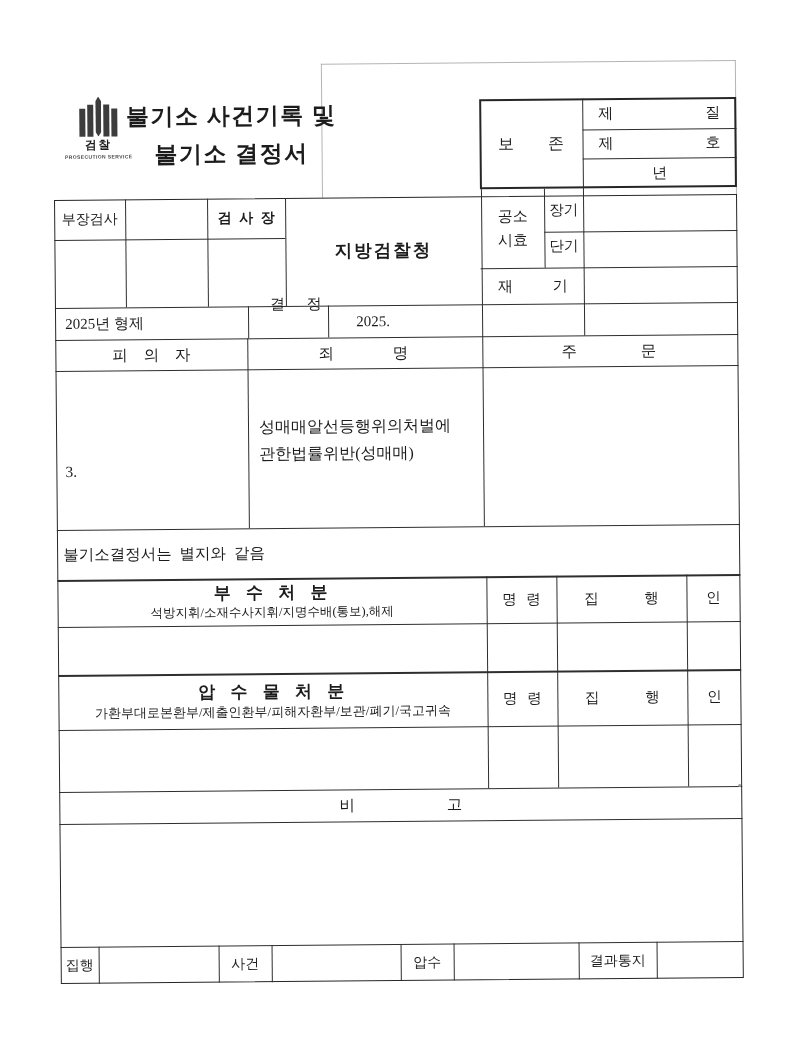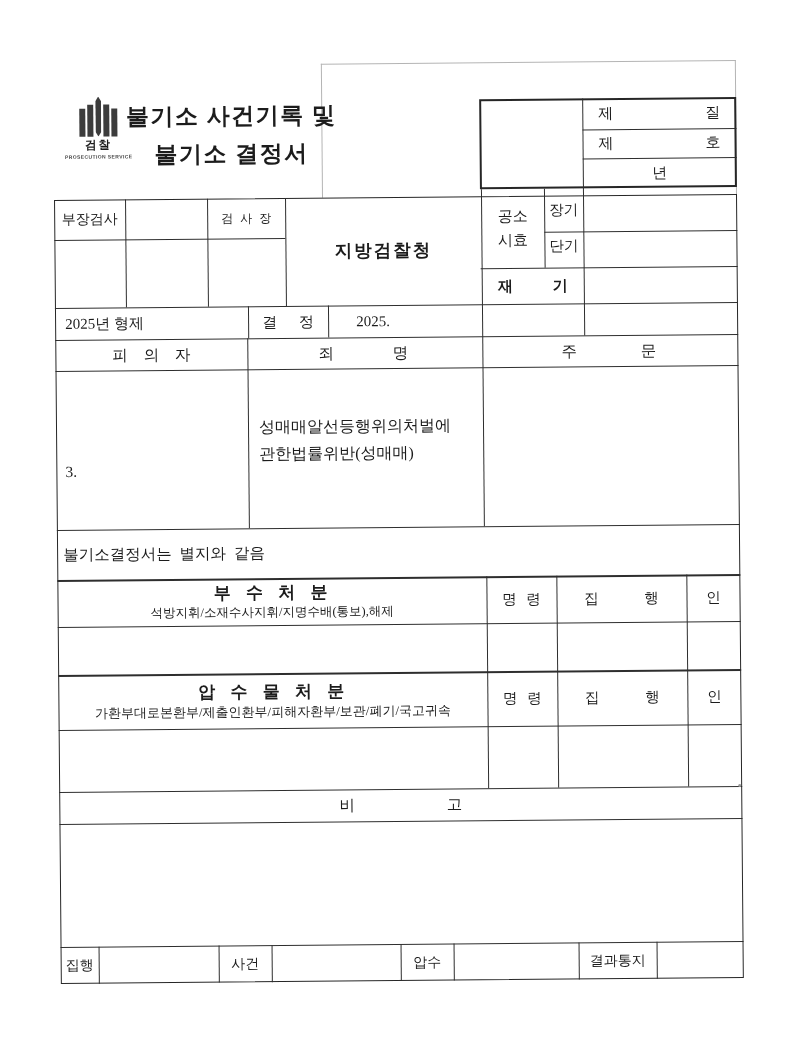--- a/index.html
+++ b/index.html
@@ -90,44 +90,45 @@
   <div class="lh" style="left:57px;top:368px;width:683px;"></div>
   <div class="lh" style="left:57px;top:527px;width:683px;"></div>
   <div class="lh" style="left:57px;top:577px;width:683px;height:1.8px;"></div>
   <div class="lh" style="left:57px;top:624px;width:683px;"></div>
   <div class="lh" style="left:57px;top:672px;width:683px;height:1.8px;"></div>
   <div class="lh" style="left:57px;top:727px;width:683px;"></div>
   <div class="lh" style="left:57px;top:789px;width:683px;"></div>
   <div class="lh" style="left:57px;top:821px;width:683px;"></div>
   <div class="lh" style="left:57px;top:944px;width:683px;"></div>
 
+  <div class="cell ws30" style="left:483px;top:100px;width:103px;height:90px;font-size:16px;">보 존</div>
   <div class="cell split" style="left:586px;top:100px;width:154px;height:31px;">
     <span>제</span>
     <span>질</span>
   </div>
   <div class="cell split" style="left:586px;top:131px;width:154px;height:29px;">
     <span>제</span>
     <span>호</span>
   </div>
   <div class="cell" style="left:586px;top:160px;width:154px;height:30px;">년</div>
 
   <div class="cell col" style="left:484px;top:190px;width:63px;height:79px;line-height:1.55;">
     <span>공소</span>
     <span>시효</span>
   </div>
   <div class="cell" style="left:547px;top:190px;width:39px;height:43px;font-size:14.5px;">장기</div>
   <div class="cell" style="left:547px;top:233px;width:39px;height:28px;font-size:14.5px;">단기</div>
-  <div class="cell ws36" style="left:484px;top:269px;width:102px;height:36px;font-weight:bold;">재 기</div>
+  <div class="cell ws36" style="left:484px;top:269px;width:102px;height:36px;">재 기</div>
 
   <div class="cell" style="left:57px;top:197px;width:71px;height:40px;font-size:14px;text-align:right;">부장검사</div>
-  <div class="cell ws4" style="left:210px;top:197px;width:78px;height:40px;font-size:12px;">검 사 장</div>
+  <div class="cell ws4" style="left:210px;top:197px;width:78px;height:40px;font-size:14px;font-weight:bold;">검 사 장</div>
   <div class="cell" style="left:288px;top:197px;width:196px;height:108px;font-size:17.5px;font-weight:600;letter-spacing:2px;">지방검찰청</div>
 
   <div class="cell left" style="left:57px;top:305px;width:193px;height:32px;padding-left:10px;">2025년 형제</div>
-  <div class="cell ws18" style="left:250px;top:305px;width:80px;height:32px;">결 정</div>
+  <div class="cell ws18" style="left:250px;top:287px;width:80px;height:32px;padding-left:8px;">결 정</div>
   <div class="cell left" style="left:330px;top:305px;width:154px;height:32px;padding-left:28px;">2025.</div>
 
   <div class="cell ws12" style="left:57px;top:337px;width:192px;height:31px;font-size:15.5px;">피 의 자</div>
   <div class="cell ws55" style="left:249px;top:337px;width:232px;height:31px;font-size:15.5px;">죄 명</div>
   <div class="cell ws60" style="left:481px;top:337px;width:259px;height:31px;font-size:15.5px;">주 문</div>
 
   <div class="cell left" style="left:66px;top:458px;width:40px;height:22px;font-size:15.5px;">3.</div>
   <div class="cell left" style="left:260px;top:414px;width:220px;height:24px;font-size:16px;">성매매알선등행위의처벌에</div>
   <div class="cell left" style="left:260px;top:441px;width:220px;height:24px;font-size:16px;">관한법률위반(성매매)</div>
 

